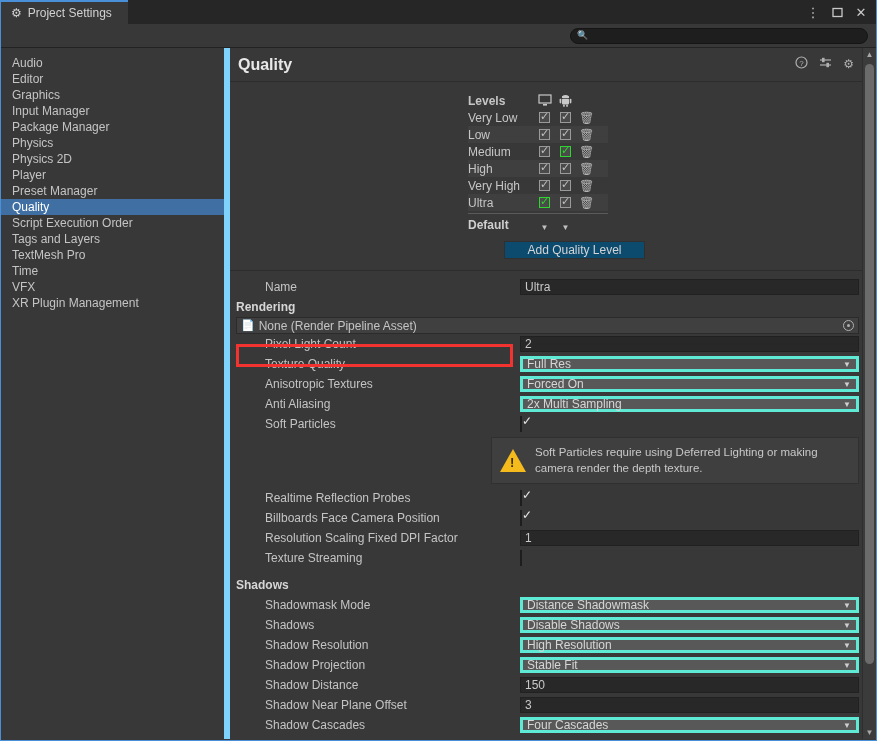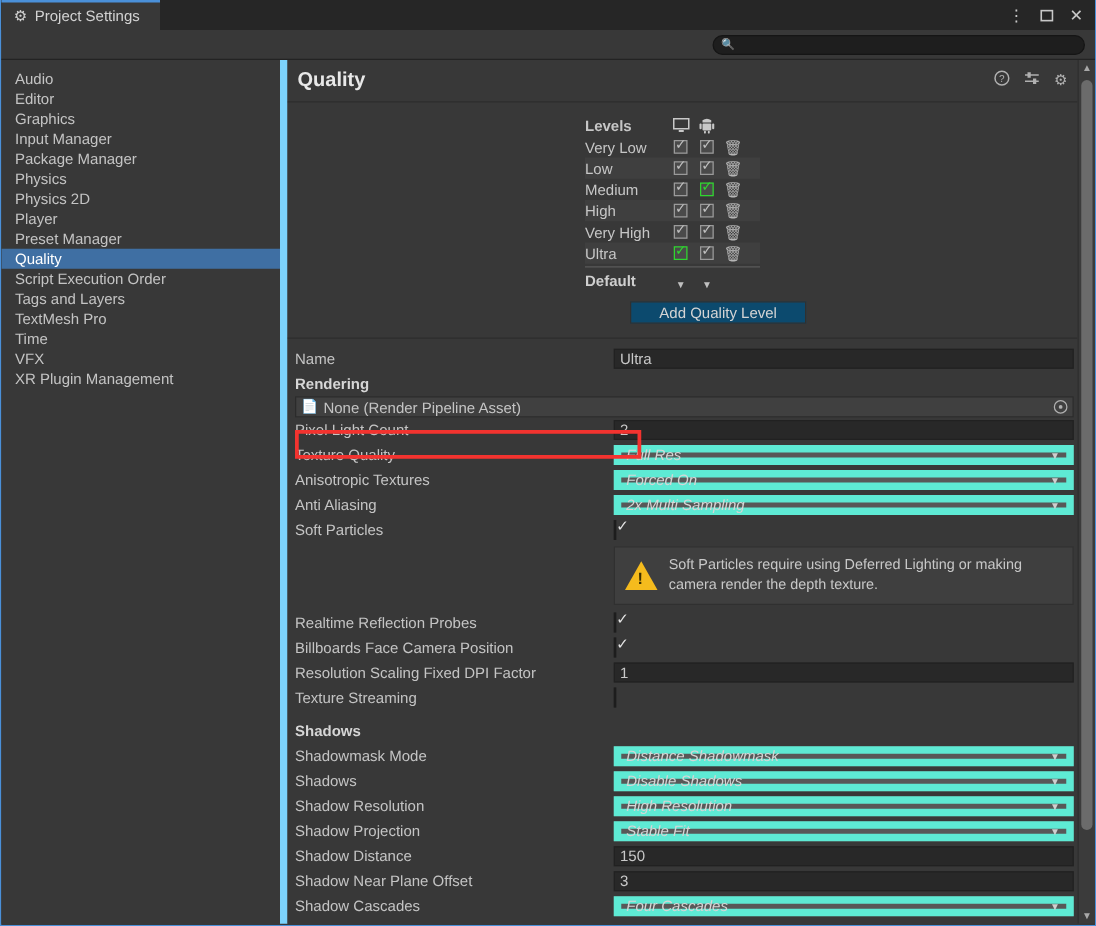--- a/index.html
+++ b/index.html
@@ -150,41 +150,41 @@
     color: #d4d4d4; font-size: 12px;
     display: flex; align-items: center; justify-content: center;
     margin-left: 36px;
   }
   .hrule { height: 1px; background: #2d2d2d; margin-top: 11px; }
   
   .prop {
     display: flex; align-items: center;
     height: 20px;
     padding-left: 6px;
+    margin-left: 29px;
   }
   .plabel { width: 255px; font-size: 12px; color: #c4c4c4; white-space: nowrap; }
   .pfield { flex: 1; margin-right: 17px; }
   .sec-hdr {
     font-size: 12px; font-weight: bold; color: #d6d6d6;
     padding-left: 6px; height: 20px; line-height: 20px;
   }
   .input-dark {
     height: 16px; background: #282828;
     border: 1px solid #212121;
     color: #c9c9c9; font-size: 12px;
     display: flex; align-items: center;
     padding: 0 4px;
   }
   .dropdown {
     height: 16px; background: #585858;
-    border: 6px solid #5eead4;
+    border: 3px solid #5eead4;
     color: #d6d6d6; font-size: 12px;
     display: flex; align-items: center; justify-content: space-between;
     padding: 0 5px 0 4px;
-    font-style: italic;
   }
   .dropdown .dcaret { font-size: 8px; color: #cfcfcf; }
   .objfield {
     height: 17px; background: #404040;
     border: 1px solid #2b2b2b;
     display: flex; align-items: center; justify-content: space-between;
     padding: 0 4px;
     color: #c4c4c4; font-size: 12px;
     margin: 0 17px 0 6px;
   }

